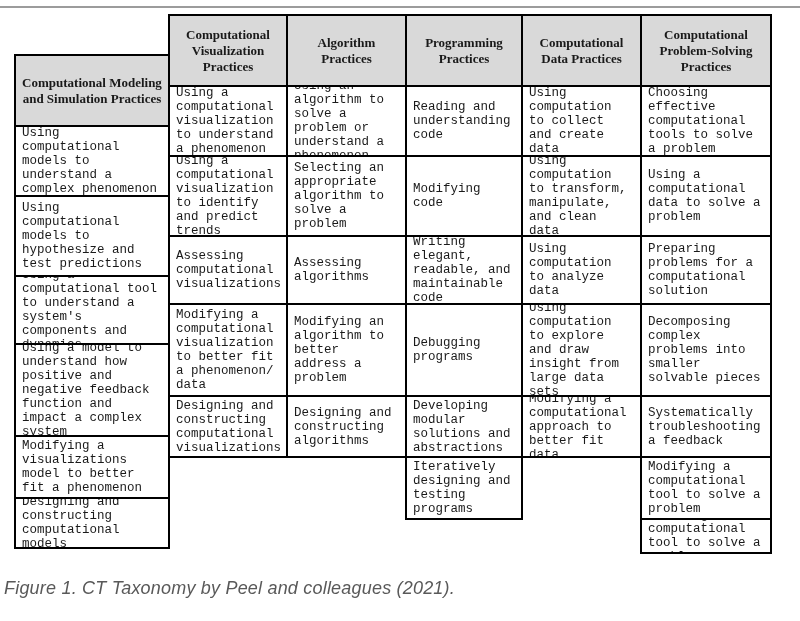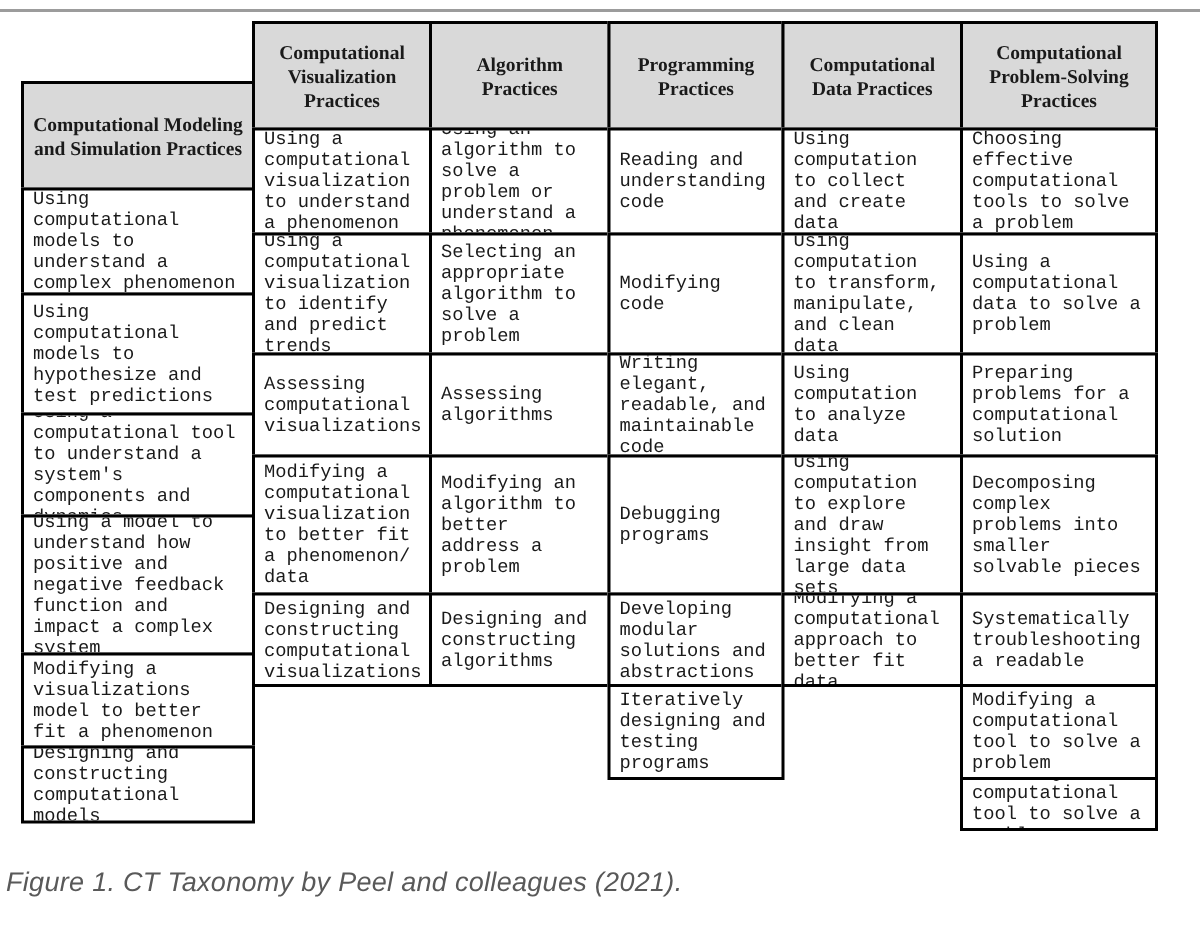--- a/index.html
+++ b/index.html
@@ -90,19 +90,19 @@
       <div class="cell" style="height: 70px;">Using computation to analyze data</div>
       <div class="cell" style="height: 94px;">Using computation to explore and draw insight from large data sets</div>
       <div class="cell" style="height: 63px;">Modifying a computational approach to better fit data</div>
     </div>
     <div class="col" style="width: 132px;">
       <div class="cell header">Computational Problem-Solving Practices</div>
       <div class="cell" style="height: 72px;">Choosing effective computational tools to solve a problem</div>
       <div class="cell" style="height: 82px;">Using a computational data to solve a problem</div>
       <div class="cell" style="height: 70px;">Preparing problems for a computational solution</div>
       <div class="cell" style="height: 94px;">Decomposing complex problems into smaller solvable pieces</div>
-      <div class="cell" style="height: 63px;">Systematically troubleshooting a readable</div>
+      <div class="cell" style="height: 63px;">Systematically troubleshooting a feedback</div>
       <div class="cell" style="height: 64px;">Modifying a computational tool to solve a problem</div>
       <div class="cell" style="height: 36px;">Creating a computational tool to solve a problem</div>
     </div>
   </div>
 
 <div class="caption">Figure 1. CT Taxonomy by Peel and colleagues (2021).</div>
 
 </body></html>

